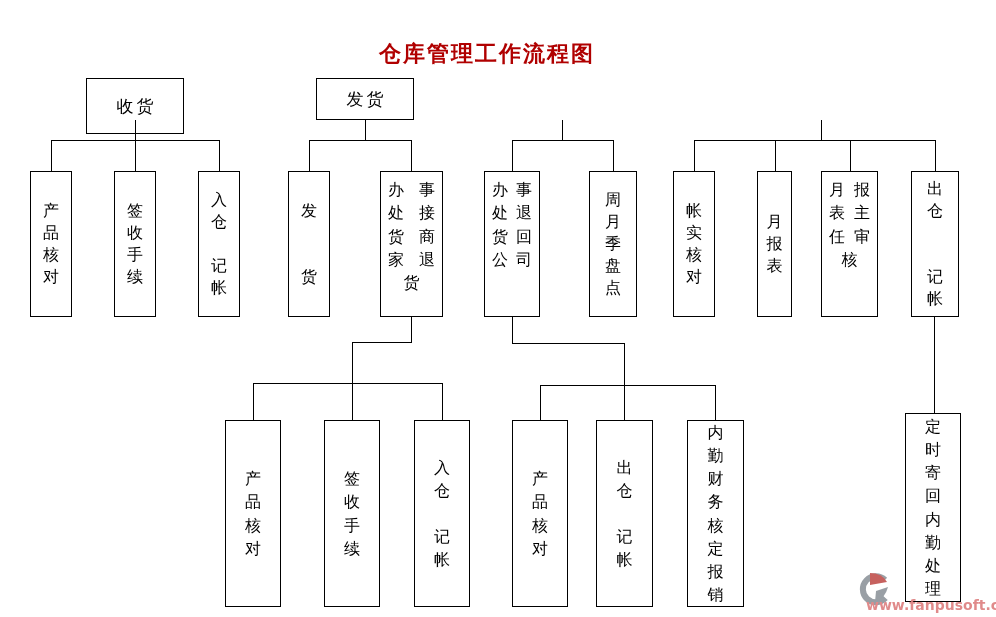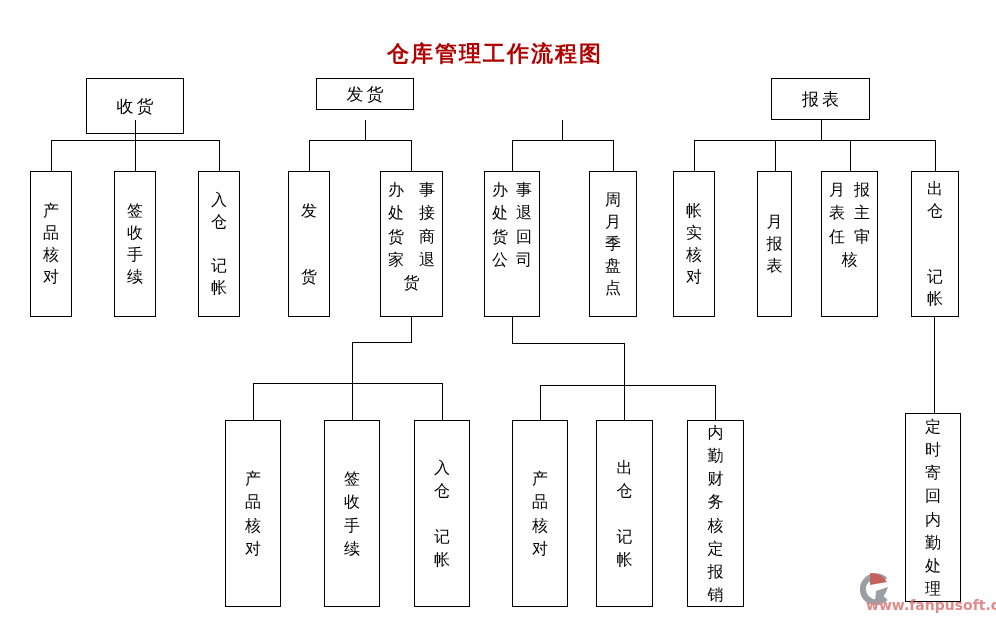--- a/index.html
+++ b/index.html
@@ -1,18 +1,18 @@
 <!DOCTYPE html>
 <html><head>
 <meta charset="utf-8">
 <style>
   html,body{margin:0;padding:0;background:#ffffff;}
   #canvas{position:relative;width:996px;height:617px;background:#ffffff;overflow:hidden;
           font-family:"DejaVu Sans","Liberation Sans",sans-serif;color:#000;}
-  .title{position:absolute;left:371px;top:39px;width:232px;text-align:right;
+  .title{position:absolute;left:371px;top:39px;width:232px;text-align:center;
          font-size:22px;font-weight:bold;letter-spacing:2px;color:#b00000;white-space:nowrap;}
   .box{position:absolute;border:1px solid #000;background:#fff;box-sizing:border-box;}
   .tbox{display:flex;align-items:center;justify-content:center;
         font-size:17px;letter-spacing:3px;text-indent:3px;}
   .vbox{display:flex;flex-direction:column;align-items:center;justify-content:center;font-size:16px;}
   .vbox .ln{height:22px;line-height:22px;text-align:center;width:100%;}
   .l3 .ln{height:23.2px;line-height:23.2px;}
   .cols{justify-content:flex-start;align-items:stretch;padding:6px 7px 0 7px;}
   .cols .ln{height:23.3px;line-height:23.3px;}
   .ln.spread{display:flex;justify-content:space-between;text-align:left;}
@@ -26,22 +26,21 @@
           color:#dd7e7e;white-space:nowrap;}
 </style>
 </head>
 <body>
 
 <div id="canvas">
 
   <div class="title">仓库管理工作流程图</div>
 
   <div class="box tbox" style="left:86px;top:78px;width:98px;height:56px">收货</div>
-  <div class="box tbox" style="left:316px;top:78px;width:98px;height:32px">发货</div>
-  <div class="box tbox" style="left:771px;top:78px;width:99px;height:42px">报表</div>
+  <div class="box tbox" style="left:316px;top:78px;width:98px;height:42px">发货</div>
 
   <div class="vl" style="left:135px;top:120px;height:20px"></div>
   <div class="hl" style="left:51px;top:140px;width:168px"></div>
   <div class="vl" style="left:51px;top:140px;height:31px"></div>
   <div class="vl" style="left:135px;top:140px;height:31px"></div>
   <div class="vl" style="left:219px;top:140px;height:31px"></div>
 
   <div class="vl" style="left:365px;top:120px;height:20px"></div>
   <div class="hl" style="left:309px;top:140px;width:102px"></div>
   <div class="vl" style="left:309px;top:140px;height:31px"></div>

